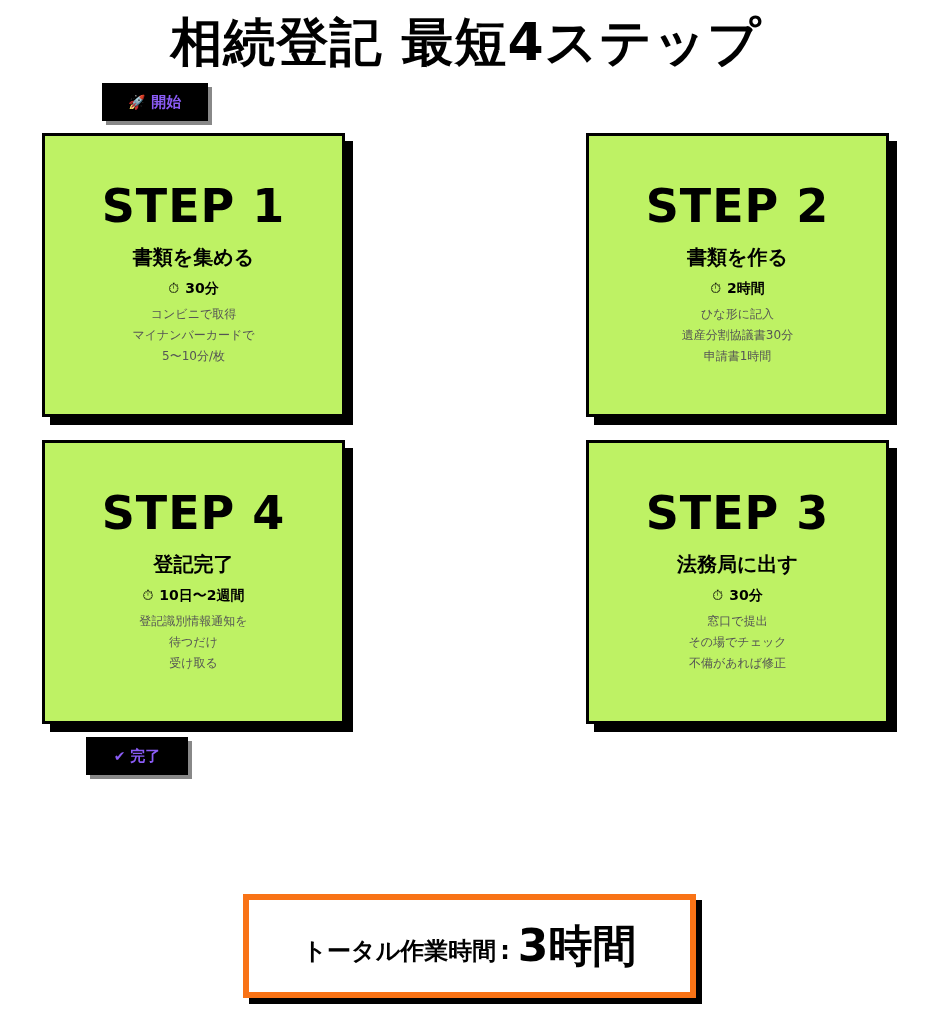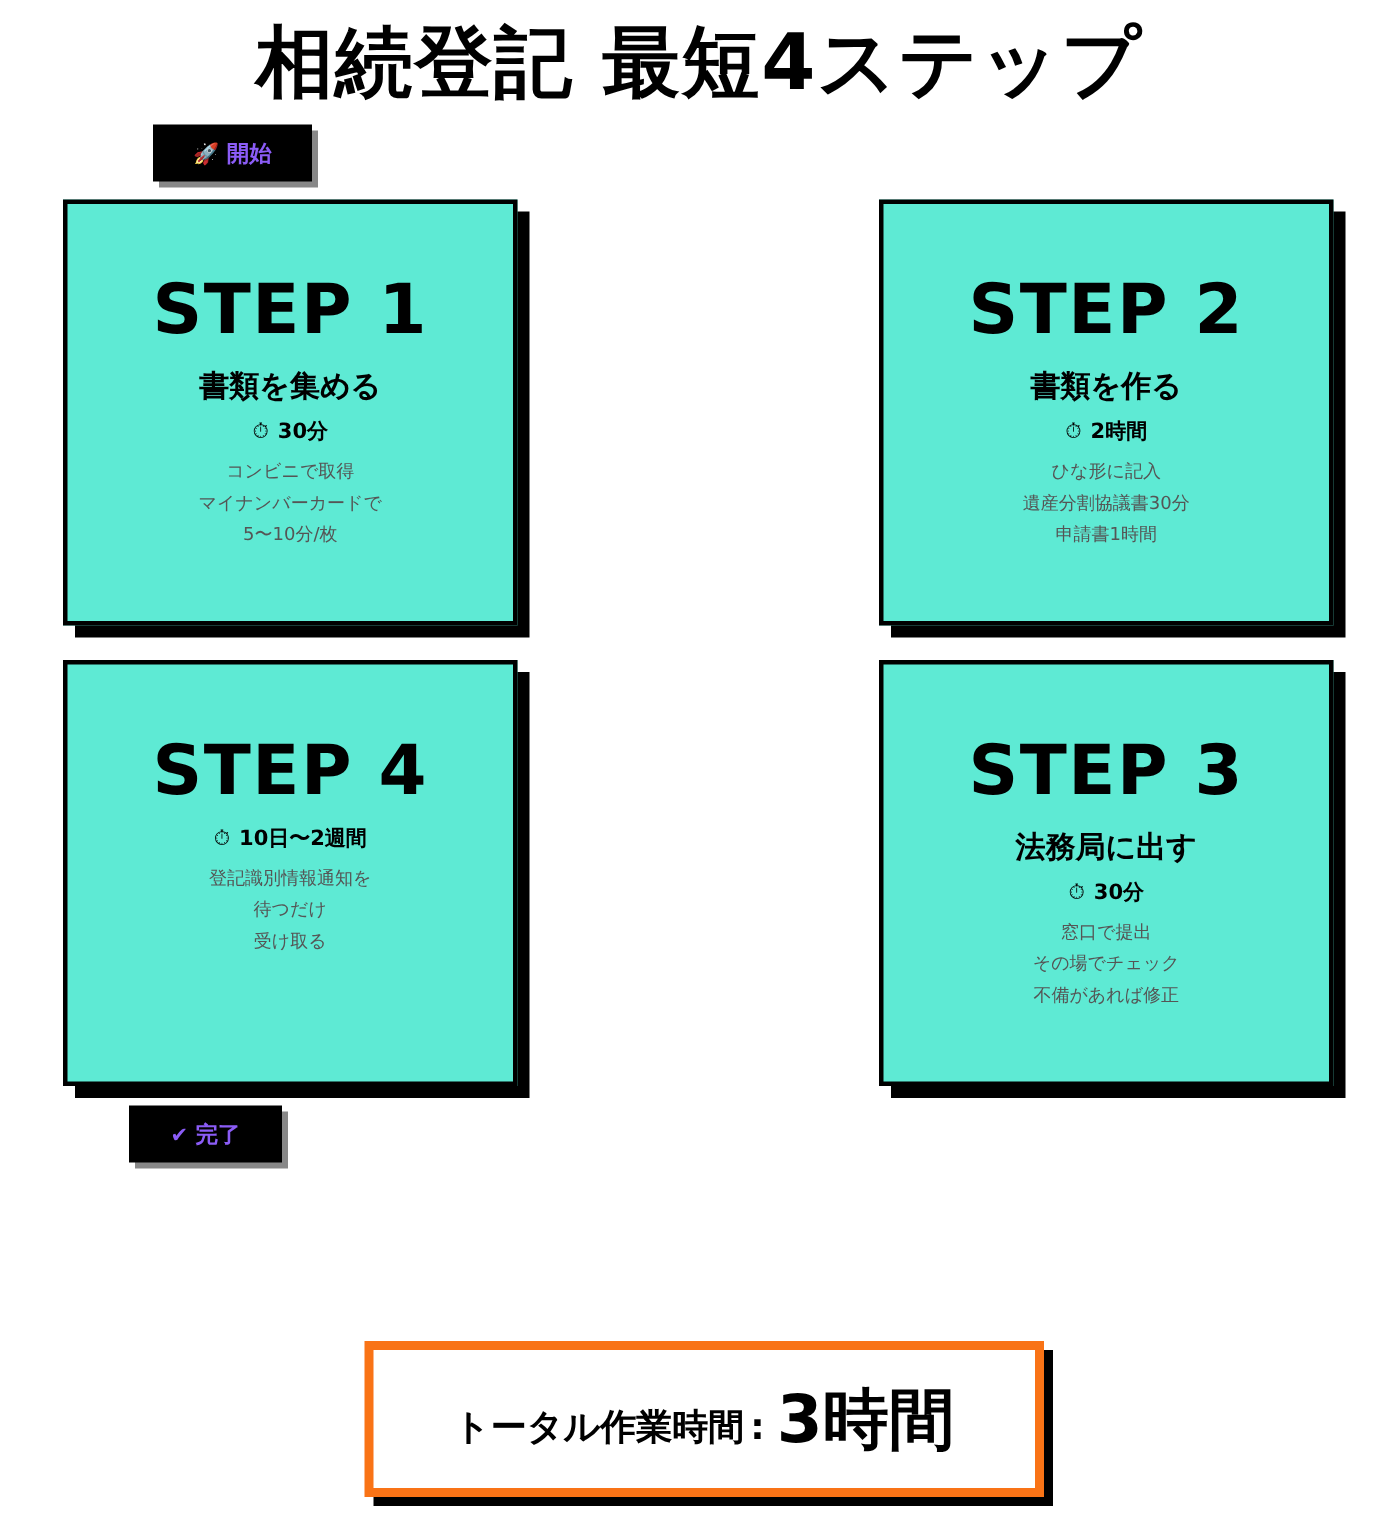--- a/index.html
+++ b/index.html
@@ -6,21 +6,21 @@
   body {
     width: 932px; height: 1024px; position: relative; overflow: hidden;
     font-family: "DejaVu Sans", "Liberation Sans", sans-serif; color: #000;
   }
   .title {
     position: absolute; left: 0; top: 14px; width: 932px; text-align: center;
     font-size: 52px; font-weight: bold; letter-spacing: 1px; line-height: 56px;
   }
   .card {
     position: absolute; width: 297px; height: 278px;
-    border: 3px solid #000; background: #5eead4;
+    border: 3px solid #000; background: #bef264;
     box-shadow: 8px 8px 0 #000;
     text-align: center; box-sizing: content-box;
   }
   .card .step {
     margin-top: 42px; font-size: 46px; font-weight: bold; line-height: 56px; letter-spacing: 1px;
   }
   .card .name {
     margin-top: 10px; font-size: 20px; font-weight: bold; line-height: 26px;
   }
   .card .time {
@@ -71,20 +71,21 @@
   <div class="time"><span class="clock">⏱</span><span>2時間</span></div>
   <div class="desc">
     <div>ひな形に記入</div>
     <div>遺産分割協議書30分</div>
     <div>申請書1時間</div>
   </div>
 </div>
 
 <div class="card" style="left:42px; top:440px;">
   <div class="step">STEP 4</div>
+  <div class="name">登記完了</div>
   <div class="time"><span class="clock">⏱</span><span>10日〜2週間</span></div>
   <div class="desc">
     <div>登記識別情報通知を</div>
     <div>待つだけ</div>
     <div>受け取る</div>
   </div>
 </div>
 
 <div class="card" style="left:586px; top:440px;">
   <div class="step">STEP 3</div>

